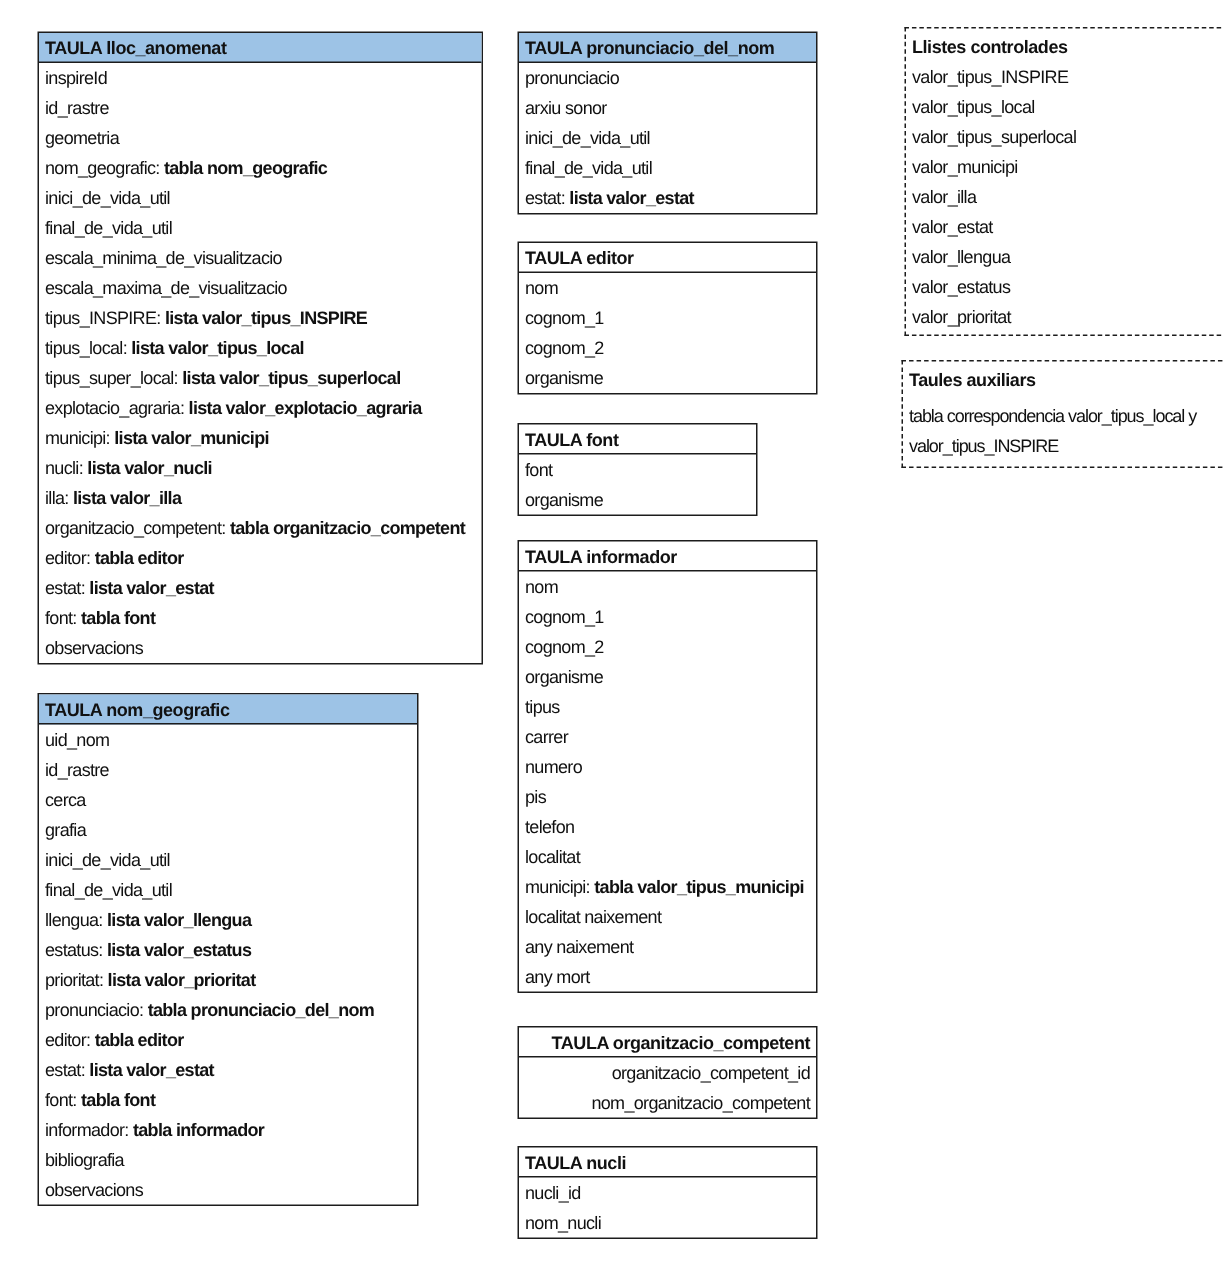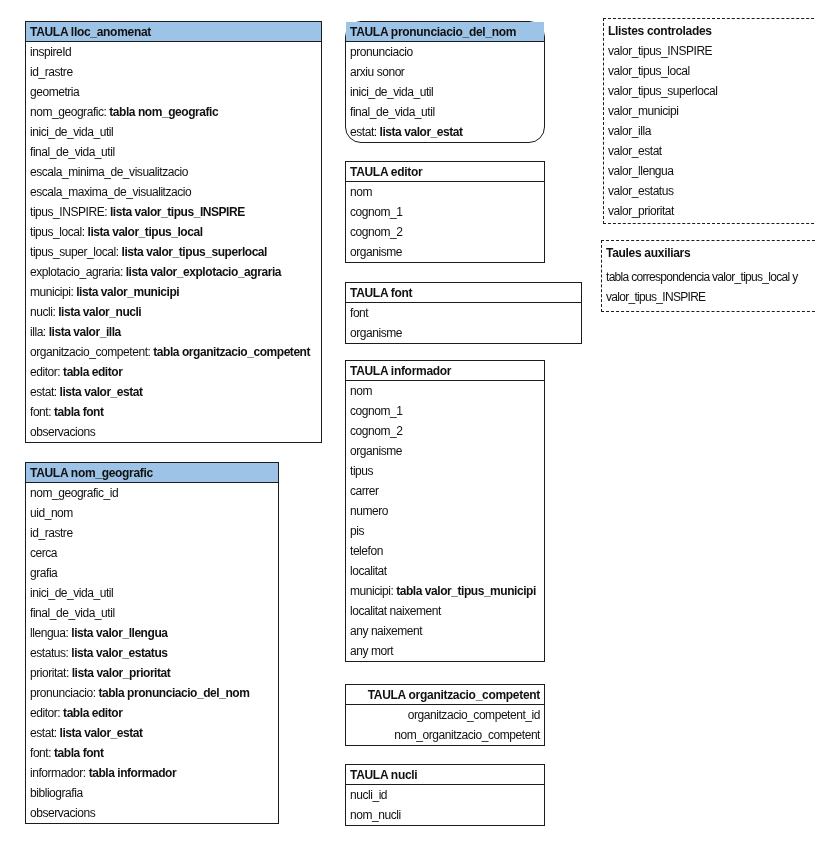--- a/index.html
+++ b/index.html
@@ -9,23 +9,23 @@
   .box.dashed{border:1px dashed #1c1c1c;padding:2px 0;margin-left:33px;}
   .hdr{height:20px;line-height:20px;padding:0 4px;font-weight:bold;font-size:12px;letter-spacing:-0.3px;border-bottom:1px solid #1c1c1c;white-space:nowrap;overflow:hidden;box-sizing:border-box;}
   .hdr.blue{background:#9DC3E6;}
   .hdr-plain{height:20px;line-height:20px;padding:0 4px;font-weight:bold;font-size:12px;letter-spacing:-0.3px;white-space:nowrap;overflow:hidden;}
   .row{height:20px;line-height:20px;padding:0 4px;font-size:12px;letter-spacing:-0.45px;white-space:nowrap;overflow:hidden;}
   .row .ref{font-weight:bold;}
   .note{padding:4px 4px 2px 4px;font-size:12px;letter-spacing:-0.7px;line-height:20px;}
   
   #t-lloc   {left:25px; top:21px; width:297px;}
   #t-nomgeo {left:25px; top:462px;width:254px;}
-  #t-pron   {left:345px;top:21px; width:200px;border-radius:16px;}
+  #t-pron   {left:345px;top:21px; width:200px;}
   #t-editor {left:345px;top:161px;width:200px;}
-  #t-font   {left:345px;top:282px;width:237px;}
+  #t-font   {left:345px;top:282px;width:160px;}
   #t-inform {left:345px;top:360px;width:200px;}
   #t-org    {left:345px;top:684px;width:200px;text-align:right;}
   #t-nucli  {left:345px;top:764px;width:200px;}
   #b-llistes{left:570px;top:18px; width:221px;}
   #b-aux    {left:568px;top:240px;width:224px;}
 </style>
 </head>
 <body>
 
 <div class="canvas">
@@ -54,21 +54,20 @@
         <div class="row"><span>estat: </span><span class="ref">lista valor_estat</span></div>
         <div class="row"><span>font: </span><span class="ref">tabla font</span></div>
         <div class="row"><span>observacions</span><span class="ref"></span></div>
       </div>
   </div>
 
   <div class="box" id="t-nomgeo">
     <div class="hdr blue">TAULA nom_geografic</div>
     <div>
 
-    <div class="row"><span>nom_geografic_id</span><span class="ref"></span></div>
         <div class="row"><span>uid_nom</span><span class="ref"></span></div>
         <div class="row"><span>id_rastre</span><span class="ref"></span></div>
         <div class="row"><span>cerca</span><span class="ref"></span></div>
         <div class="row"><span>grafia</span><span class="ref"></span></div>
         <div class="row"><span>inici_de_vida_util</span><span class="ref"></span></div>
         <div class="row"><span>final_de_vida_util</span><span class="ref"></span></div>
         <div class="row"><span>llengua: </span><span class="ref">lista valor_llengua</span></div>
         <div class="row"><span>estatus: </span><span class="ref">lista valor_estatus</span></div>
         <div class="row"><span>prioritat: </span><span class="ref">lista valor_prioritat</span></div>
         <div class="row"><span>pronunciacio: </span><span class="ref">tabla pronunciacio_del_nom</span></div>

